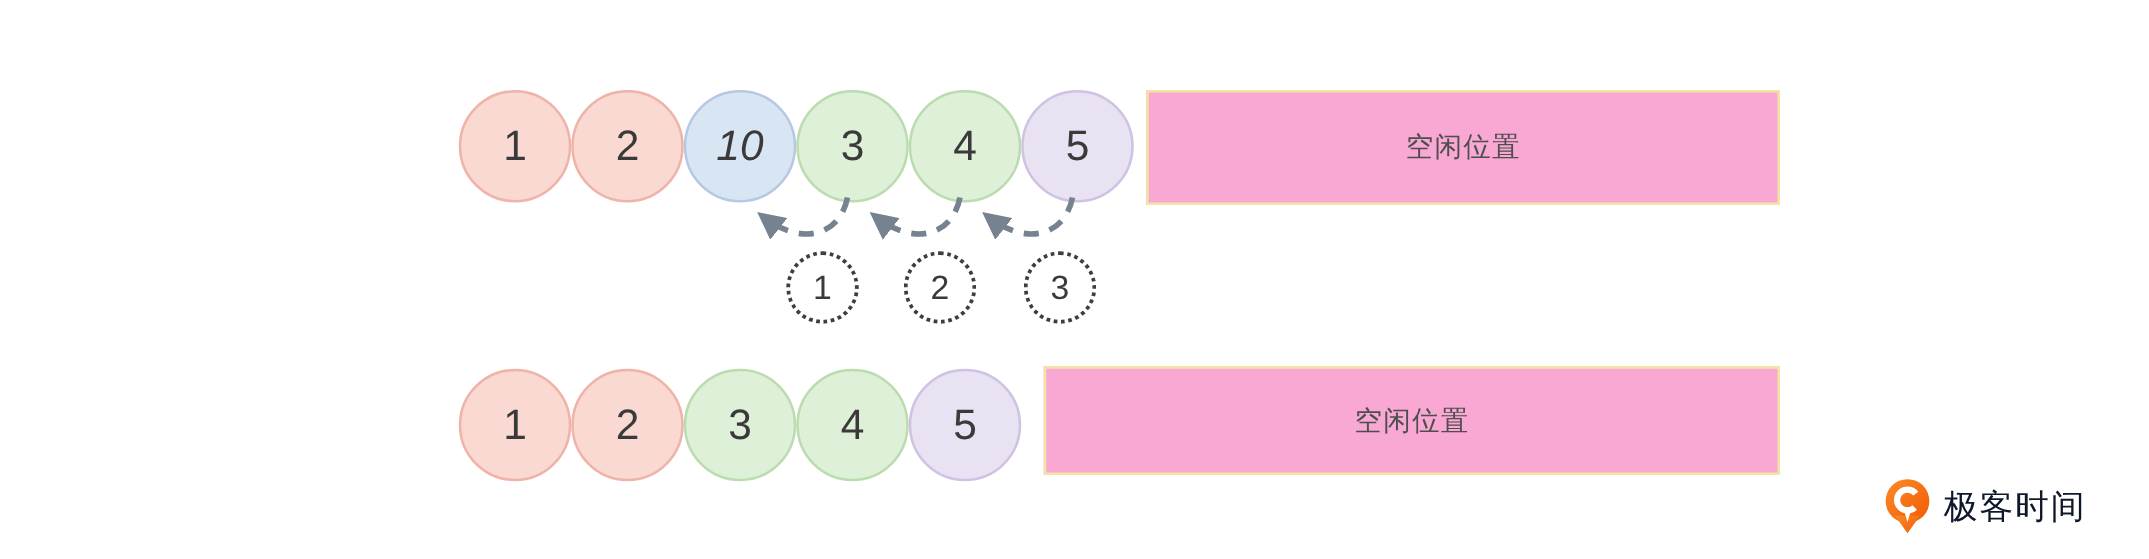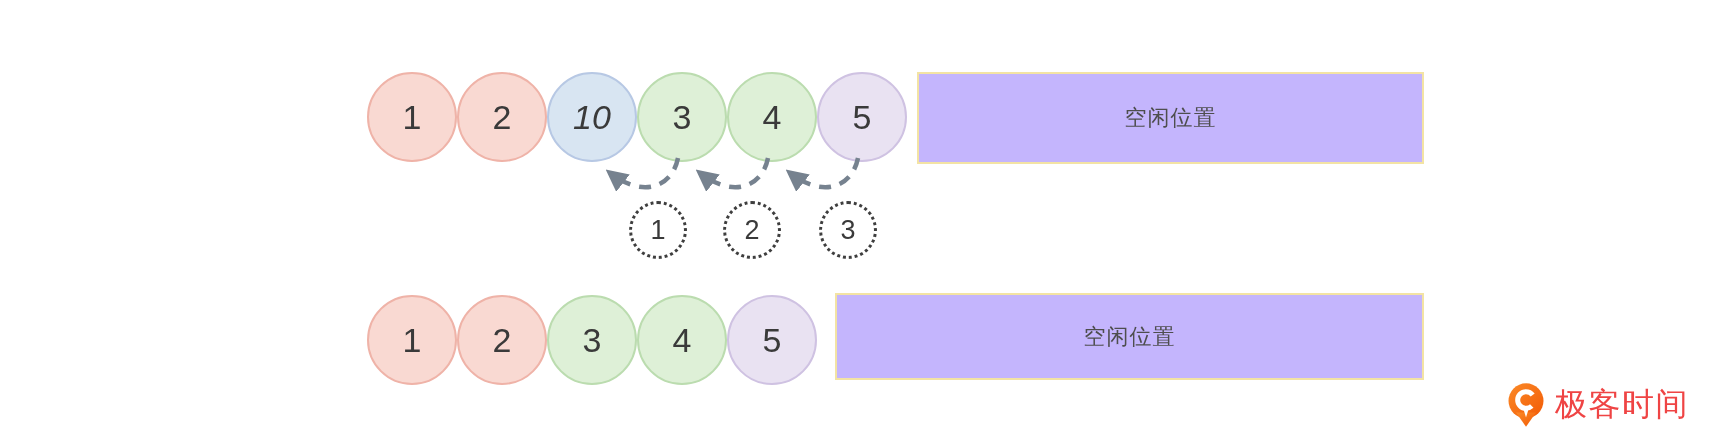--- a/index.html
+++ b/index.html
@@ -28,21 +28,21 @@
     box-sizing: border-box;
     border: 2px solid transparent;
   }
   .cell.pink   { background: #f9d9d2; border-color: #efb3a8; }
   .cell.blue   { background: #d8e5f2; border-color: #b7c8e4; font-style: italic; }
   .cell.green  { background: #def0d7; border-color: #bbdcaf; }
   .cell.purple { background: #e9e2f2; border-color: #cfc2e2; }
   .free-box {
     position: absolute;
     box-sizing: border-box;
-    background: #c4b5fd;
+    background: #f9a8d4;
     border: 2px solid #f3e3a4;
     display: flex;
     align-items: center;
     justify-content: center;
     font-size: 22px;
     color: #4e4e4e;
     letter-spacing: 1px;
   }
   .free-box.top    { left: 917px; top: 72px;  width: 507px; height: 92px; }
   .free-box.bottom { left: 835px; top: 293px; width: 589px; height: 87px; }
@@ -69,22 +69,22 @@
   }
   .logo {
     position: absolute;
     left: 1506px;
     top: 382px;
     display: flex;
     align-items: center;
     gap: 9px;
   }
   .logo-text {
-    font-size: 32px;
-    color: #ef4444;
+    font-size: 27px;
+    color: #0f172a;
     font-weight: 500;
     letter-spacing: 1.5px;
     white-space: nowrap;
   }
 </style>
 </head>
 <body>
 
 <div class="stage">
 

